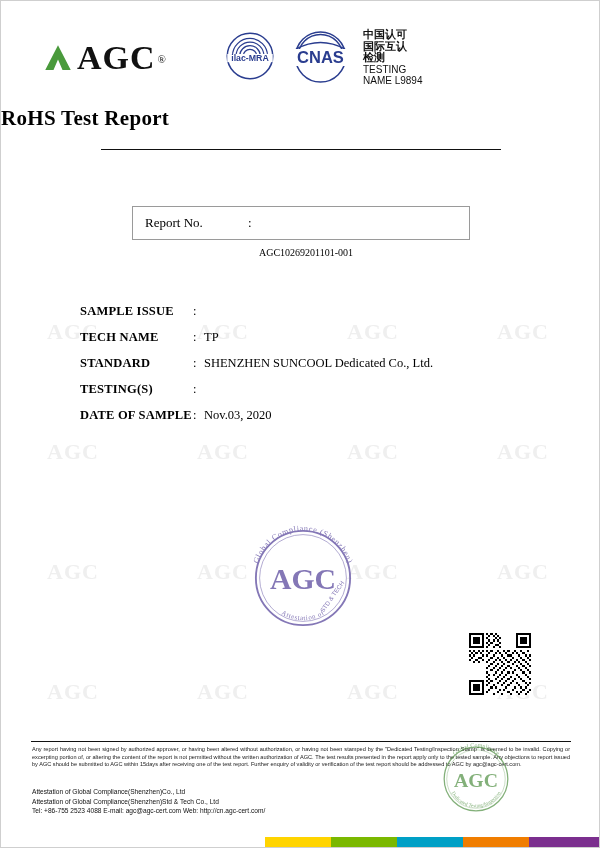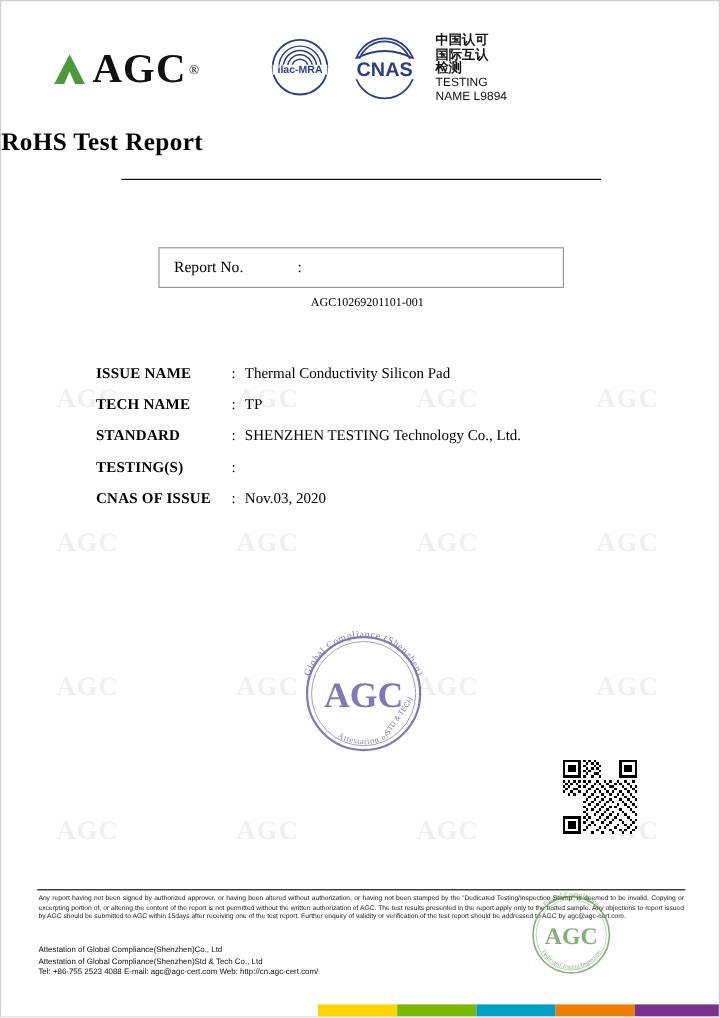--- a/index.html
+++ b/index.html
@@ -341,40 +341,39 @@
   <div class="title-rule"></div>
 
   <div class="report-box">
     <span class="lbl">Report No.</span>
     <span class="colon">:</span>
     <span class="val">AGC10269201101-001</span>
   </div>
 
   <div class="fields">
     <div class="field-row">
-      <span class="k">ISSUE NAME</span>
+      <span class="k">SAMPLE ISSUE</span>
       <span class="c">:</span>
-      <span class="v">Thermal  Conductivity Silicon Pad</span>
     </div>
     <div class="field-row">
       <span class="k">TECH NAME</span>
       <span class="c">:</span>
       <span class="v">TP</span>
     </div>
     <div class="field-row">
       <span class="k">STANDARD</span>
       <span class="c">:</span>
-      <span class="v">SHENZHEN  TESTING  Technology Co., Ltd.</span>
+      <span class="v">SHENZHEN  SUNCOOL  Dedicated Co., Ltd.</span>
     </div>
     <div class="field-row">
       <span class="k">TESTING(S)</span>
       <span class="c">:</span>
     </div>
     <div class="field-row">
-      <span class="k">CNAS OF ISSUE</span>
+      <span class="k">DATE OF SAMPLE</span>
       <span class="c">:</span>
       <span class="v">Nov.03, 2020</span>
     </div>
   </div>
 
 
   <svg class="stamp stamp-main" viewBox="0 0 200 200">
     <defs>
       <path id="arcTopMain" d="M24,100 a76,76 0 0 1 152,0"></path>
       <path id="arcBotMain" d="M32,100 a68,68 0 0 0 136,0"></path>

